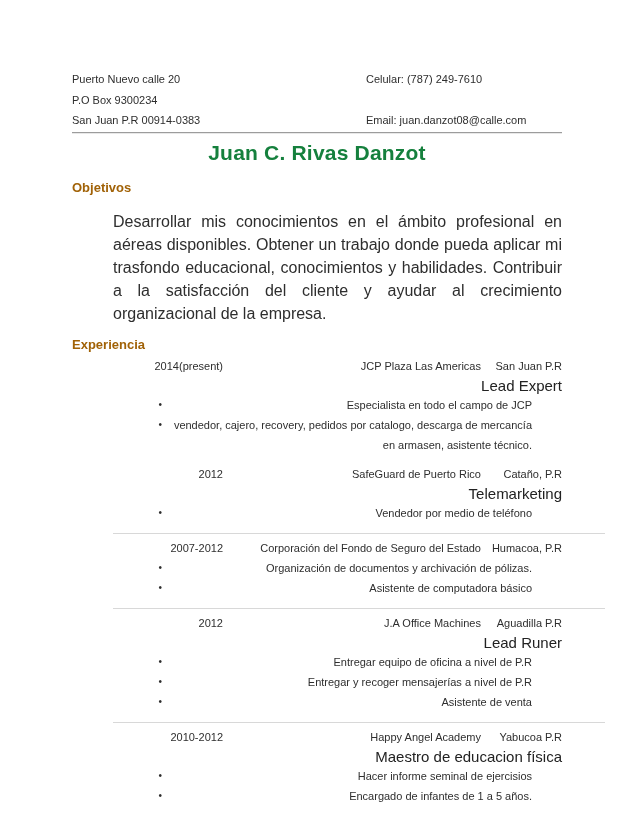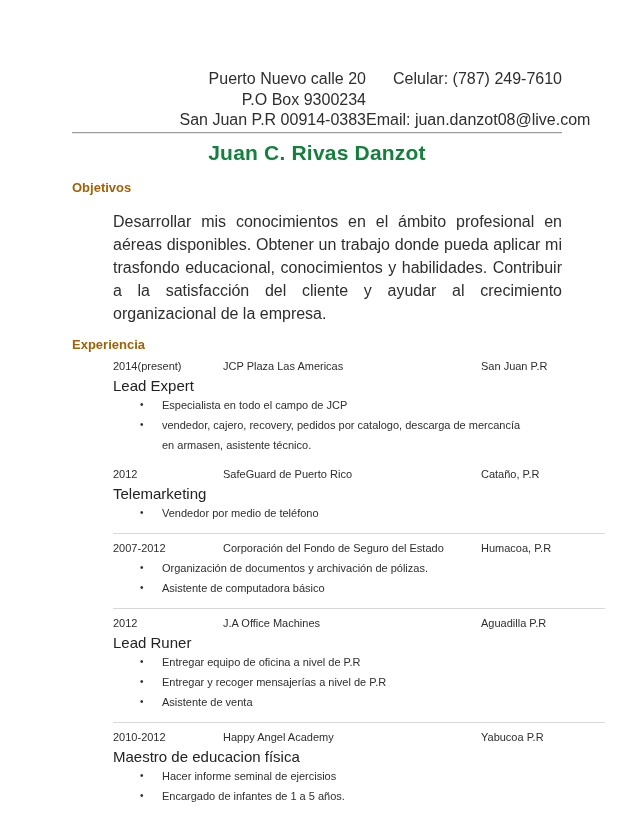--- a/index.html
+++ b/index.html
@@ -12,21 +12,21 @@
   html, body { background: var(--bg); }
   body { font-family: "Liberation Sans", "DejaVu Sans", sans-serif; color: var(--text); }
   .page {
     position: relative;
     width: 638px;
     height: 826px;
     background: var(--bg);
     padding: 69px 76px 0 72px;
     overflow: hidden;
   }
-  .contact { display: flex; font-size: 16px; line-height: 20.5px; text-align: right; }
+  .contact { display: flex; font-size: 11px; line-height: 20.5px; }
   .contact-col.left { flex: 1 1 auto; }
   .contact-col.right { width: 196px; }
   .contact-line { min-height: 20.5px; white-space: nowrap; }
   .rule {
     height: 2px;
     background: var(--rule);
     border-bottom: 1px solid #e8e8e8;
     margin-top: 1px;
   }
   .title {
@@ -48,21 +48,21 @@
   .section-heading.experience { margin-top: 11px; }
   .objective-text {
     margin-top: 14px;
     margin-left: 41px;
     width: 449px;
     font-size: 16px;
     line-height: 23px;
     text-align: justify;
   }
   .experience-list { margin-top: 4px; }
-  .entry { margin-bottom: 10px; }
+  .entry { margin-bottom: 10px; text-align: right; }
   .entry-head {
     padding-left: 41px;
     display: grid;
     grid-template-columns: 110px 258px auto;
     font-size: 11px;
     line-height: 19px;
   }
   .entry-head span { white-space: nowrap; }
   .entry-role {
     padding-left: 41px;
@@ -91,21 +91,21 @@
 
   <header class="contact">
     <div class="contact-col left">
       <div class="contact-line">Puerto Nuevo calle 20</div>
       <div class="contact-line">P.O Box 9300234</div>
       <div class="contact-line">San Juan P.R 00914-0383</div>
     </div>
     <div class="contact-col right">
       <div class="contact-line">Celular: (787) 249-7610</div>
       <div class="contact-line"></div>
-      <div class="contact-line">Email: juan.danzot08@live.com</div>
+      <div class="contact-line">Email: juan.danzot08@calle.com</div>
     </div>
   </header>
 
   <div class="rule"></div>
 
   <h1 class="title">Juan C. Rivas Danzot</h1>
 
   <h2 class="section-heading">Objetivos</h2>
 
   <p class="objective-text">Desarrollar mis conocimientos en el ámbito profesional en aéreas disponibles. Obtener un trabajo donde pueda aplicar mi trasfondo educacional, conocimientos y habilidades. Contribuir a la satisfacción del cliente y ayudar al crecimiento organizacional de la empresa.</p>

